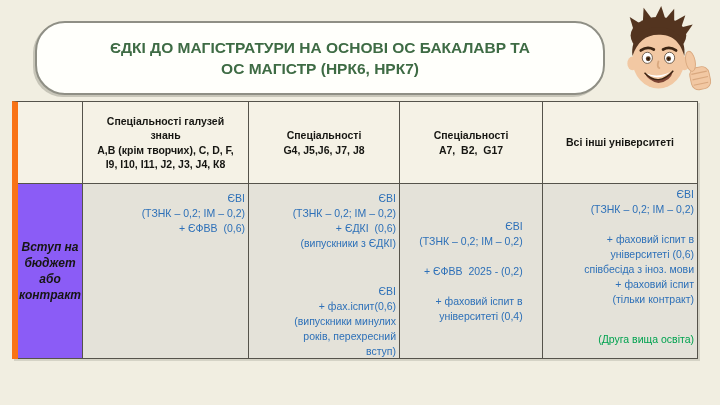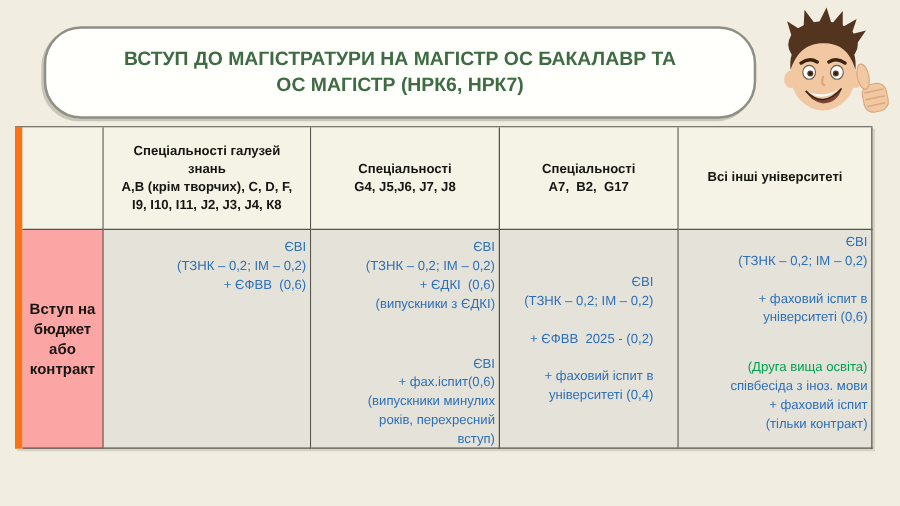--- a/index.html
+++ b/index.html
@@ -56,37 +56,38 @@
     text-align:right;
     font-size:10.5px;line-height:15px;
     color:#2d70b8;
     padding:0 3px;
   }
   .rowhead{
     display:flex;align-items:center;justify-content:center;
     color:#161612;font-weight:bold;
     font-size:12px;line-height:16px;
     text-align:center;white-space:pre-wrap;
-    background:#fca5a5;
+    background:#8b5cf6;
+    font-style:italic;
   }
   .blk{white-space:pre-wrap;}
   .pad-top{padding-top:7px;}
   .gap-lg{margin-top:44px;}
   .gap-md{margin-top:33px;}
   .center-cell{display:flex;align-items:center;justify-content:center;}
   .gap-sm{margin-top:25px;}
   .green{color:#00a24f;}
 </style>
 </head>
 <body>
 
 <div class="slide">
 
   <div class="title-box">
-    <div class="title-text">ВСТУП ДО МАГІСТРАТУРИ НА МАГІСТР ОС БАКАЛАВР ТА
+    <div class="title-text">ЄДКІ ДО МАГІСТРАТУРИ НА ОСНОВІ ОС БАКАЛАВР ТА
 ОС МАГІСТР (НРК6, НРК7)</div>
   </div>
 
   <svg class="memoji" viewBox="0 0 110 112" aria-hidden="true">
 
     <polygon points="24,34 18,14 34,24" fill="#53341f"></polygon>
     <polygon points="32,24 33,4 45,20" fill="#53341f"></polygon>
     <polygon points="44,18 52,2 57,18" fill="#53341f"></polygon>
     <polygon points="55,18 66,5 66,20" fill="#53341f"></polygon>
     <polygon points="64,20 78,12 73,27" fill="#53341f"></polygon>
@@ -168,20 +169,20 @@
 + фаховий іспит в
 університеті (0,4)</div>
     </div>
 
     <div class="cell bcell" style="padding-top:3px;">
       <div class="blk">ЄВІ
 (ТЗНК – 0,2; ІМ – 0,2)
 
 + фаховий іспит в
 університеті (0,6)</div>
-      <div class="blk green gap-sm">(Друга вища освіта)</div>
       <div class="blk">співбесіда з іноз. мови
 + фаховий іспит
 (тільки контракт)</div>
+      <div class="blk green gap-sm">(Друга вища освіта)</div>
     </div>
 
   </div>
 </div>
 
 </body></html>

